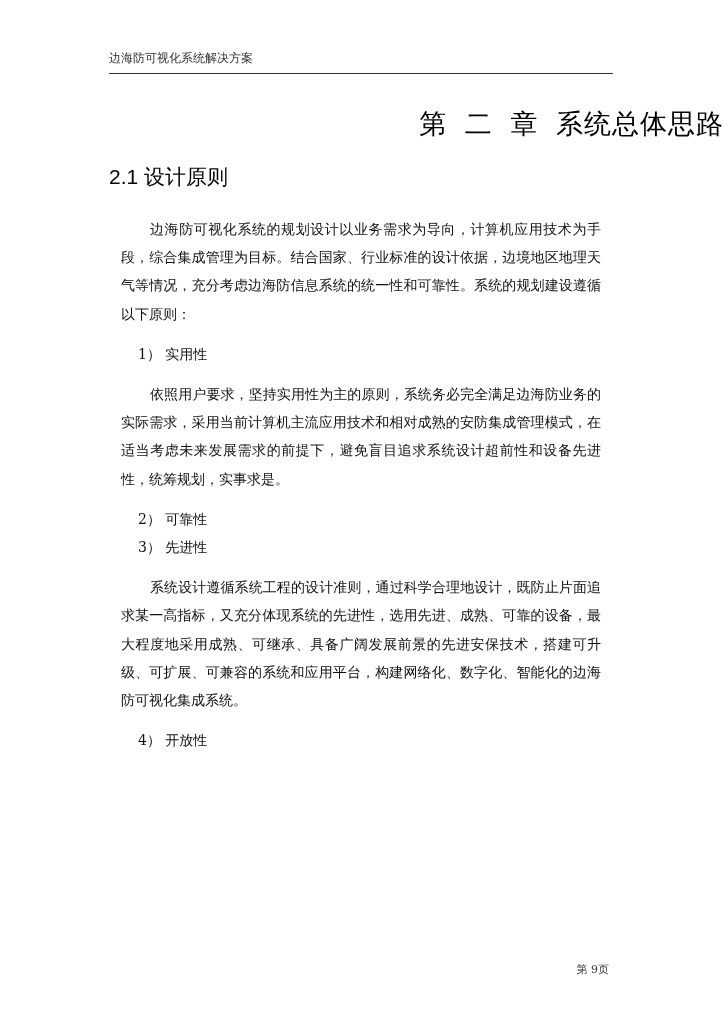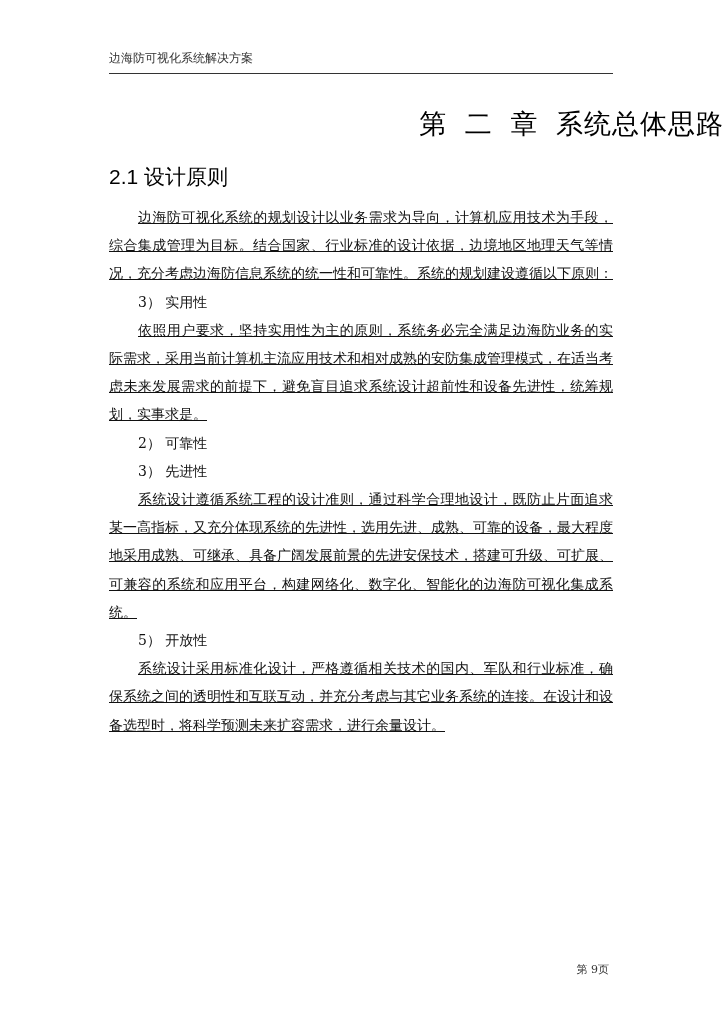--- a/index.html
+++ b/index.html
@@ -8,42 +8,41 @@
   .running-header { position:absolute; left:109px; top:50px; width:504px; text-align:left;
          font-size:12px; color:#333; }
   .header-rule { position:absolute; left:109px; top:73px; width:504px; height:0;
          border-top:1.5px solid #333; }
   .chapter-title { position:absolute; left:0; top:106px; width:724px; text-align:right;
          font-family:"DejaVu Sans","Liberation Sans",sans-serif; font-size:27px; color:#000;
          letter-spacing:1px; word-spacing:8px; }
   .section-title { position:absolute; left:109px; top:163px;
          font-family:Liberation Sans, sans-serif; font-size:21px; color:#000; }
   .body { position:absolute; left:109px; top:203px; width:504px; font-size:14px; line-height:28.2px; }
-  .para { margin:0; text-indent:29px; text-align:justify; text-align-last:left;text-decoration:underline; }
+  .para { margin:12px; text-indent:29px; text-align:justify; text-align-last:left; }
   .item-head { margin:0; padding-left:29px; }
   .page-number { position:absolute; left:0; top:962px; width:609px; text-align:right;
          font-size:11px; color:#333; }
 </style>
 </head>
 <body>
 
 <div class="running-header">边海防可视化系统解决方案</div>
 <div class="header-rule"></div>
 
 <div class="chapter-title">第 二 章 系统总体思路</div>
 <div class="section-title">2.1  设计原则</div>
 
 <div class="body">
   <p class="para">边海防可视化系统的规划设计以业务需求为导向，计算机应用技术为手段，综合集成管理为目标。结合国家、行业标准的设计依据，边境地区地理天气等情况，充分考虑边海防信息系统的统一性和可靠性。系统的规划建设遵循以下原则：</p>
 
-  <p class="item-head">3）  实用性</p>
+  <p class="item-head">1）  实用性</p>
   <p class="para">依照用户要求，坚持实用性为主的原则，系统务必完全满足边海防业务的实际需求，采用当前计算机主流应用技术和相对成熟的安防集成管理模式，在适当考虑未来发展需求的前提下，避免盲目追求系统设计超前性和设备先进性，统筹规划，实事求是。</p>
 
   <p class="item-head">2）  可靠性</p>
 
   <p class="item-head">3）  先进性</p>
   <p class="para">系统设计遵循系统工程的设计准则，通过科学合理地设计，既防止片面追求某一高指标，又充分体现系统的先进性，选用先进、成熟、可靠的设备，最大程度地采用成熟、可继承、具备广阔发展前景的先进安保技术，搭建可升级、可扩展、可兼容的系统和应用平台，构建网络化、数字化、智能化的边海防可视化集成系统。</p>
 
-  <p class="item-head">5）  开放性</p>
-  <p class="para">系统设计采用标准化设计，严格遵循相关技术的国内、军队和行业标准，确保系统之间的透明性和互联互动，并充分考虑与其它业务系统的连接。在设计和设备选型时，将科学预测未来扩容需求，进行余量设计。</p>
+  <p class="item-head">4）  开放性</p>
 </div>
 
 <div class="page-number">第 9页</div>
 
 </body></html>

